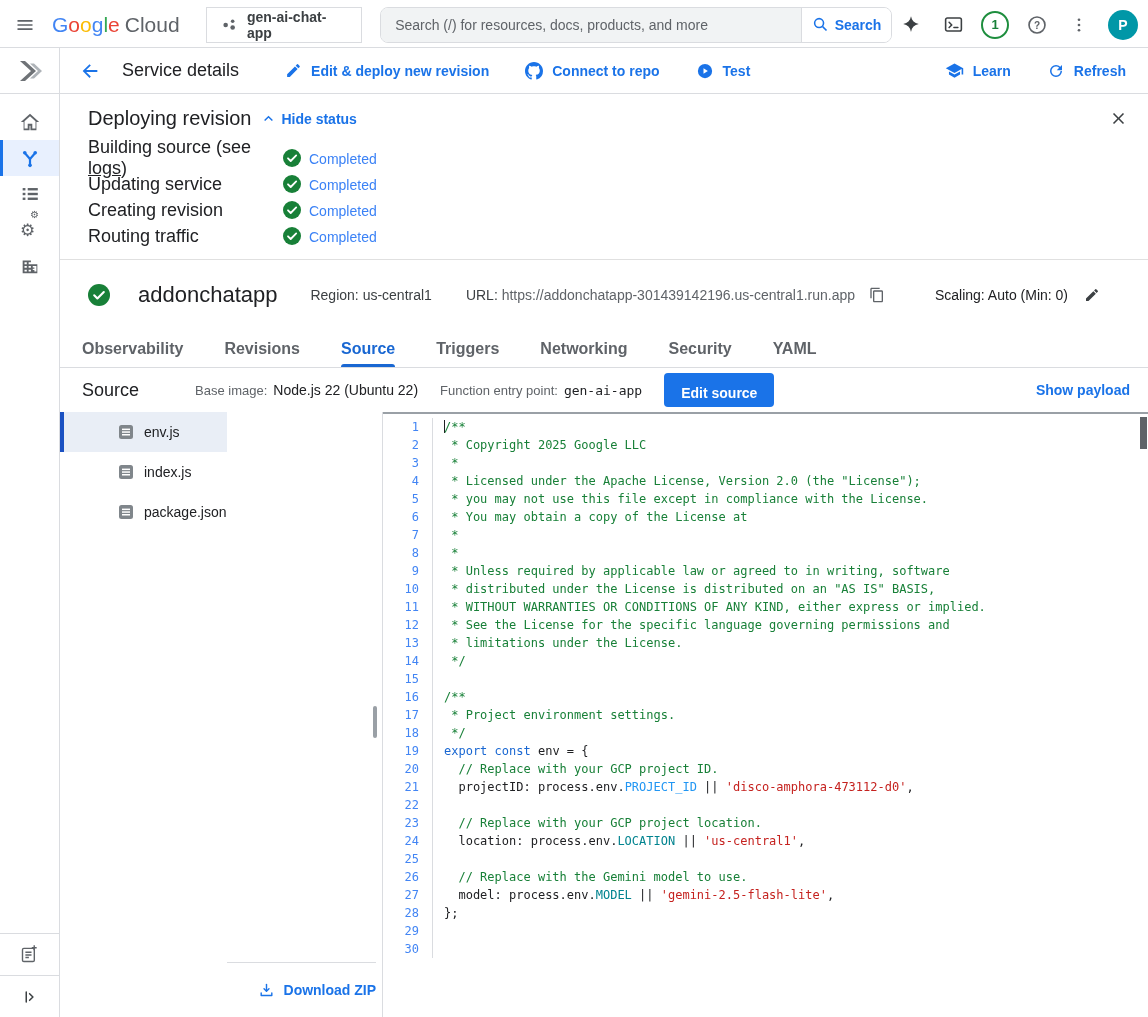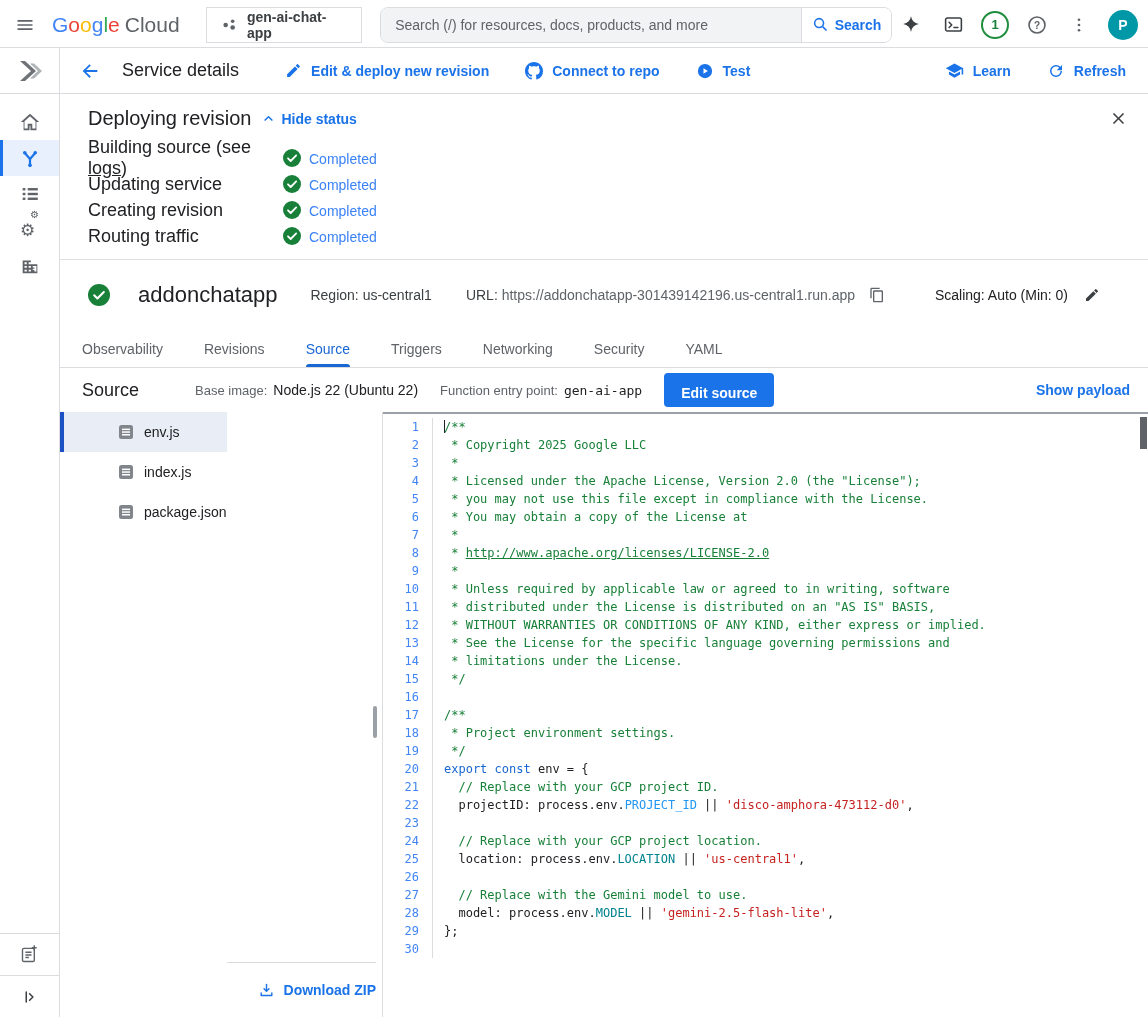--- a/index.html
+++ b/index.html
@@ -55,21 +55,21 @@
   .svc-name{font-size:22px;color:#202124;margin-left:28px}
   .svc-meta{font-size:14px;color:#3c4043}
   .svc-region{margin-left:33px}
   .svc-url{margin-left:34px}
   .svc-url .url-val{color:#5f6368}
   .copy-btn{margin-left:14px;cursor:pointer;display:flex}
   .svc-scaling{margin-left:auto;font-size:14px;color:#202124}
   .edit-scaling{margin-left:16px;cursor:pointer;display:flex}
   
   .tabs{display:flex;padding-left:22px;border-bottom:1px solid #dadce0;height:38px;box-sizing:border-box}
-  .tab{margin-right:41px;font-size:14px;color:#5f6368;font-weight:normal;display:flex;align-items:center;
+  .tab{margin-right:41px;font-size:16px;color:#5f6368;font-weight:bold;display:flex;align-items:center;
        position:relative;cursor:pointer}
   .tab.active{color:#1967d2}
   .tab.active::after{content:'';position:absolute;left:0;right:0;bottom:0;height:3px;background:#1967d2;
                      border-radius:3px 3px 0 0}
   
   .source-head{height:44px;display:flex;align-items:center;padding:0 18px 0 22px;box-sizing:border-box}
   .source-title{font-size:18px;color:#202124}
   .meta-label{font-size:13px;color:#5f6368}
   .meta-value{font-size:14px;color:#202124;margin-left:6px}
   .mono{font-family:"DejaVu Sans Mono",monospace;font-size:13px}
@@ -479,21 +479,20 @@
             <div class="gln">30</div>
           </div>
         <div class="code">
             <div class="cline"><span class="tok-cm">/**</span></div>
             <div class="cline"><span class="tok-cm"> * Copyright 2025 Google LLC</span></div>
             <div class="cline"><span class="tok-cm"> *</span></div>
             <div class="cline"><span class="tok-cm"> * Licensed under the Apache License, Version 2.0 (the "License");</span></div>
             <div class="cline"><span class="tok-cm"> * you may not use this file except in compliance with the License.</span></div>
             <div class="cline"><span class="tok-cm"> * You may obtain a copy of the License at</span></div>
             <div class="cline"><span class="tok-cm"> *</span></div>
-            <div class="cline"><span class="tok-cm"> * </span><span class="tok-cl">http://www.apache.org/licenses/LICENSE-2.0</span></div>
             <div class="cline"><span class="tok-cm"> *</span></div>
             <div class="cline"><span class="tok-cm"> * Unless required by applicable law or agreed to in writing, software</span></div>
             <div class="cline"><span class="tok-cm"> * distributed under the License is distributed on an "AS IS" BASIS,</span></div>
             <div class="cline"><span class="tok-cm"> * WITHOUT WARRANTIES OR CONDITIONS OF ANY KIND, either express or implied.</span></div>
             <div class="cline"><span class="tok-cm"> * See the License for the specific language governing permissions and</span></div>
             <div class="cline"><span class="tok-cm"> * limitations under the License.</span></div>
             <div class="cline"><span class="tok-cm"> */</span></div>
             <div class="cline">&nbsp;</div>
             <div class="cline"><span class="tok-cm">/**</span></div>
             <div class="cline"><span class="tok-cm"> * Project environment settings.</span></div>

